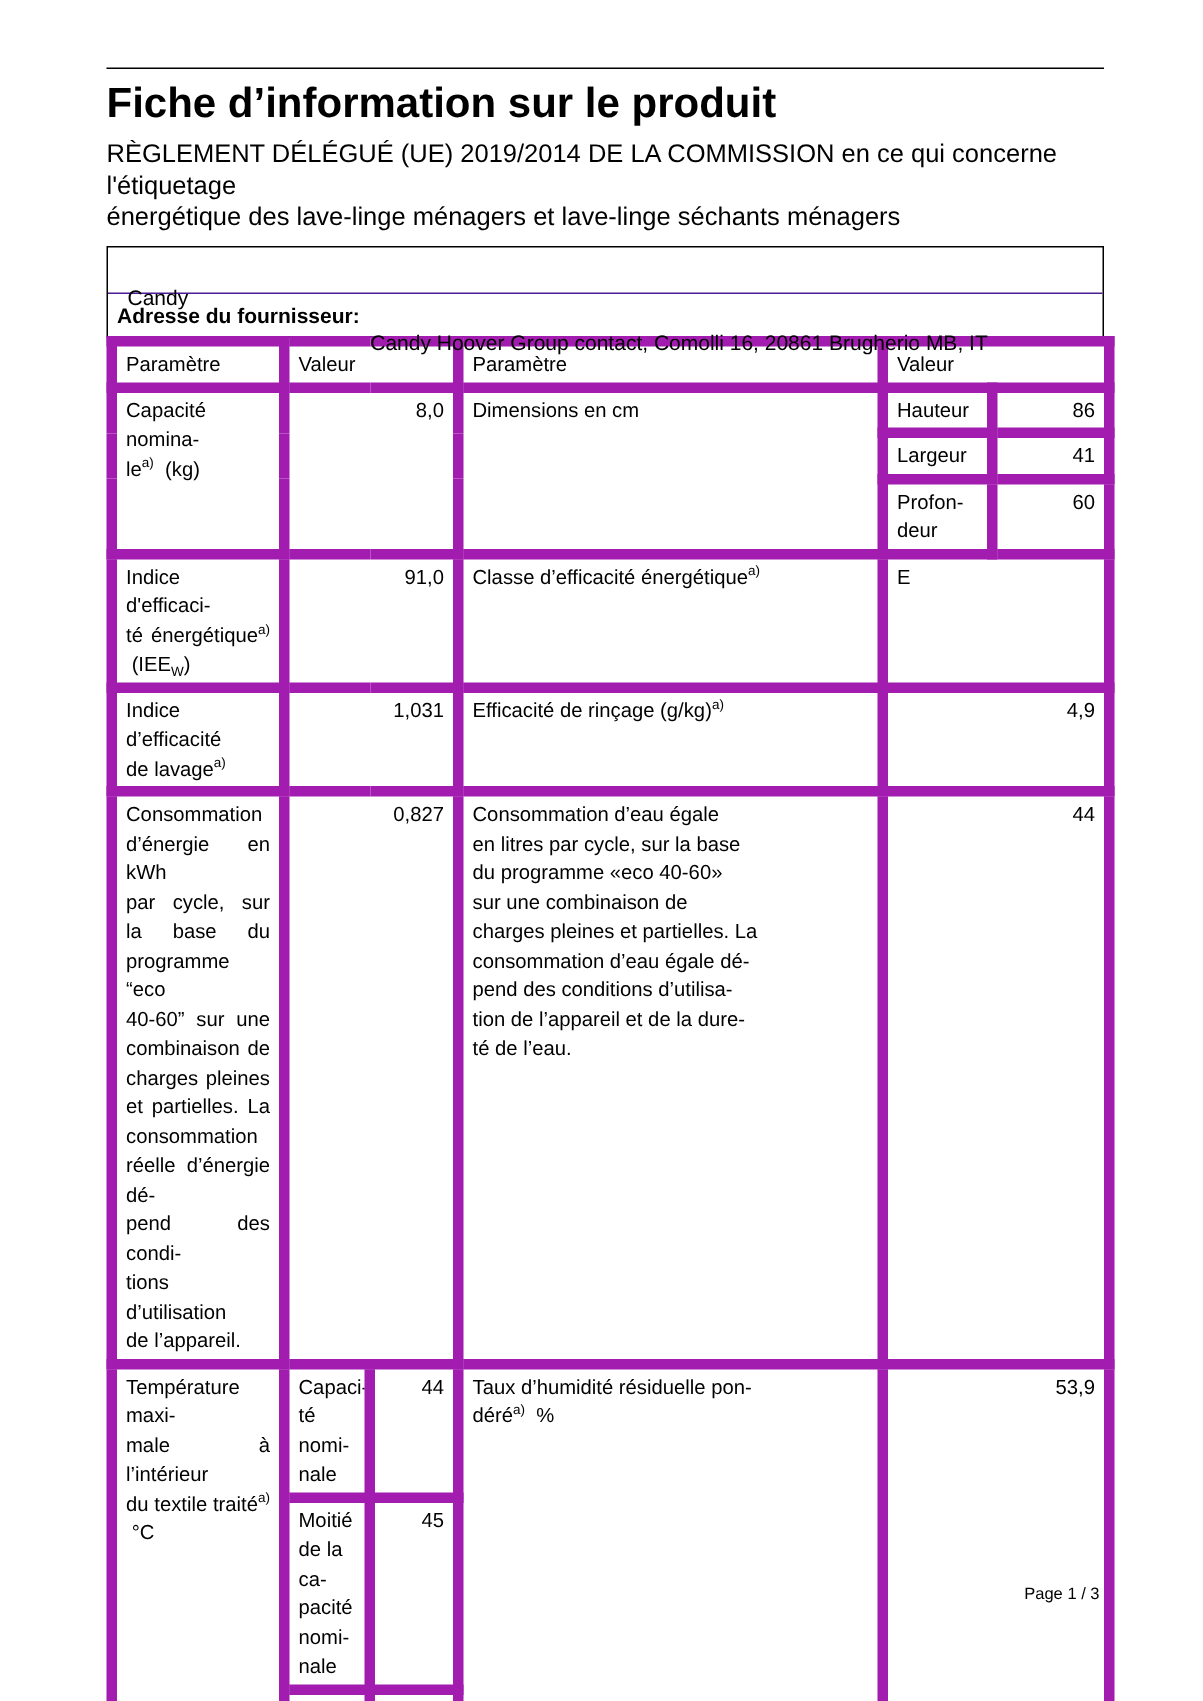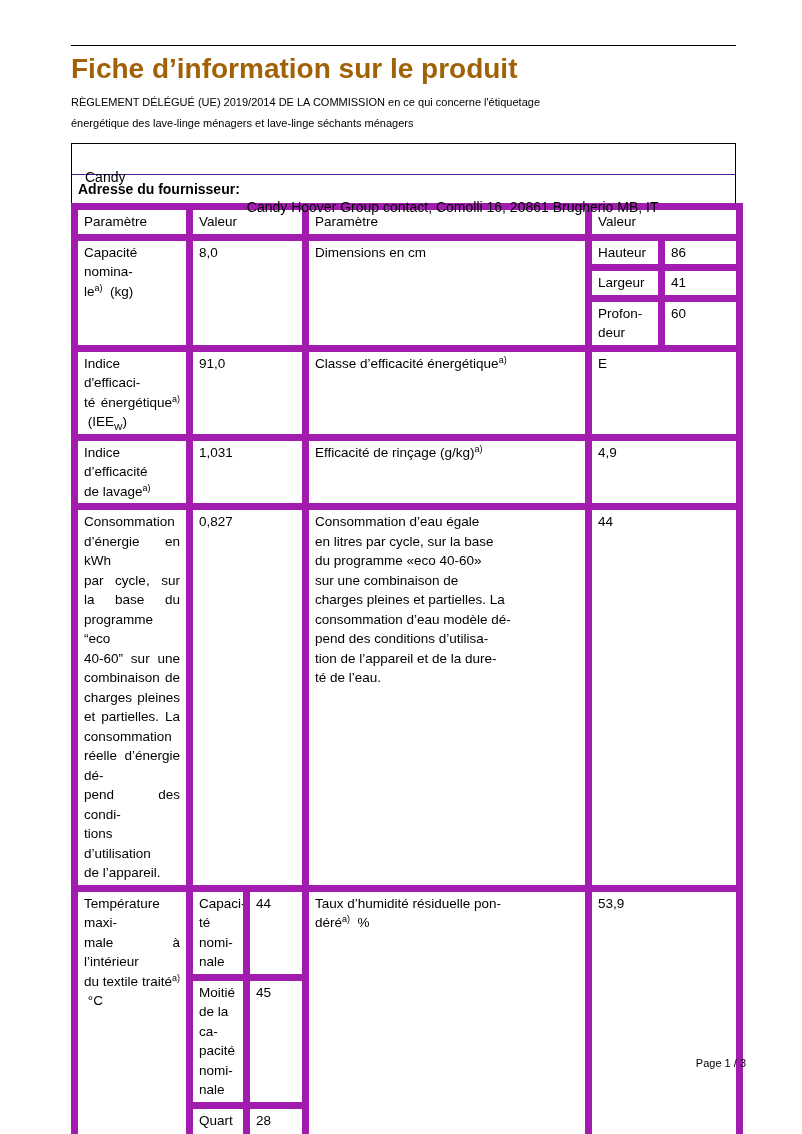--- a/index.html
+++ b/index.html
@@ -1,46 +1,46 @@
 <!DOCTYPE html>
 <html lang="fr"><head>
 <meta charset="utf-8">
 <style>
   html,body{margin:0;padding:0;background:#ffffff;}
   body{font-family:"Liberation Sans",sans-serif;color:#000000;}
   .page{position:relative;width:802px;height:1134px;background:#ffffff;overflow:hidden;}
   .content{position:absolute;left:71px;top:45px;width:665px;border-top:1px solid #000;}
   .doc-title{margin:0;padding-top:5px;font-size:28px;line-height:35px;font-weight:bold;letter-spacing:0px;}
-  .reg{margin-top:6px;font-size:11px;line-height:21px;}
+  .reg{margin-top:6px;font-size:17px;line-height:21px;}
   .info{margin-top:9px;border:1px solid #000;}
   .irow{display:flex;align-items:center;padding:0 6px;box-sizing:border-box;font-size:14px;}
   .irow + .irow{border-top:1px solid #4c1d95;}
   .irow .lbl{font-weight:bold;white-space:nowrap;}
   .irow .val{margin-left:7px;white-space:nowrap;margin-top:35px;}
   .ih30{height:30px}.ih29{height:29px}.ih27{height:27px}
   table.params{border-collapse:collapse;width:665px;margin-top:-1px;table-layout:fixed;}
   table.params td{border:7px solid #a21caf;vertical-align:top;padding:2px 6px;font-size:13.5px;line-height:19.5px;overflow:hidden;}
   table.params .head td{font-weight:normal;}
-  .num{}
+  .num{text-align:right;}
   .just div{text-align:justify;text-align-last:justify;}
   .just div:last-child{text-align-last:left;}
   sup{font-size:9px;vertical-align:super;line-height:0;}
   sub{font-size:9px;vertical-align:sub;line-height:0;}
   tr.h26{height:26px}tr.h22{height:22px}tr.h23{height:23px}tr.h44{height:44px}
   tr.h64{height:64px}tr.h41{height:41px}tr.h274{height:274px}
   tr.h61{height:61px}tr.h100{height:100px}tr.h102{height:102px}
-  .footer{position:absolute;top:1056px;right:56px;font-size:11px;line-height:14px;}
+  .footer{position:absolute;top:1056px;right:69px;font-size:11px;line-height:14px;}
 </style>
 </head>
 <body>
 
 <div class="page">
   <div class="content">
 
-    <h1 class="doc-title" style="color: #a16207;">Fiche d’information sur le produit</h1>
+    <h1 class="doc-title" style="color: #000000;">Fiche d’information sur le produit</h1>
 
     <div class="reg">
       <div>RÈGLEMENT DÉLÉGUÉ (UE) 2019/2014 DE LA COMMISSION en ce qui concerne l'étiquetage</div>
       <div>énergétique des lave-linge ménagers et lave-linge séchants ménagers</div>
     </div>
 
     <div class="info">
       <div class="irow ih30">
         <span class="val">Candy</span>
       </div>
@@ -137,21 +137,21 @@
               <div>tions d’utilisation</div>
               <div>de l’appareil.</div>
             </td>
           <td colspan="2" class="num">0,827</td>
           <td>
               <div>Consommation d’eau égale</div>
               <div>en litres par cycle, sur la base</div>
               <div>du programme «eco 40-60»</div>
               <div>sur une combinaison de</div>
               <div>charges pleines et partielles. La</div>
-              <div>consommation d’eau modèle dé-</div>
+              <div>consommation d’eau égale dé-</div>
               <div>pend des conditions d’utilisa-</div>
               <div>tion de l’appareil et de la dure-</div>
               <div>té de l’eau.</div>
             </td>
           <td colspan="2" class="num">44</td>
         </tr>
 
         <tr class="h61">
           <td rowspan="3" class="just">
               <div>Température maxi-</div>

